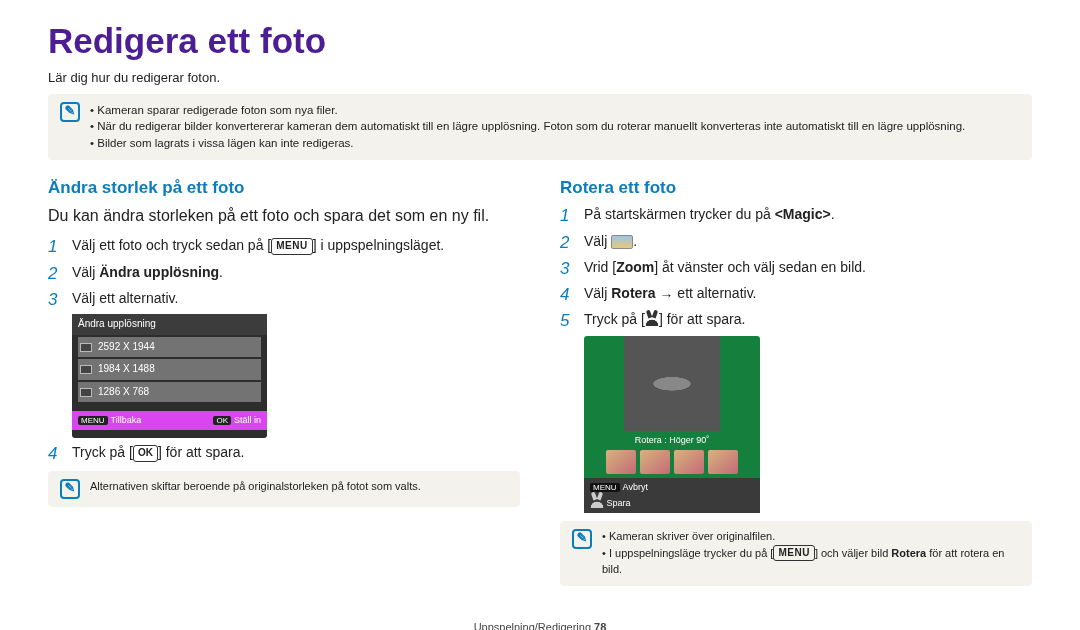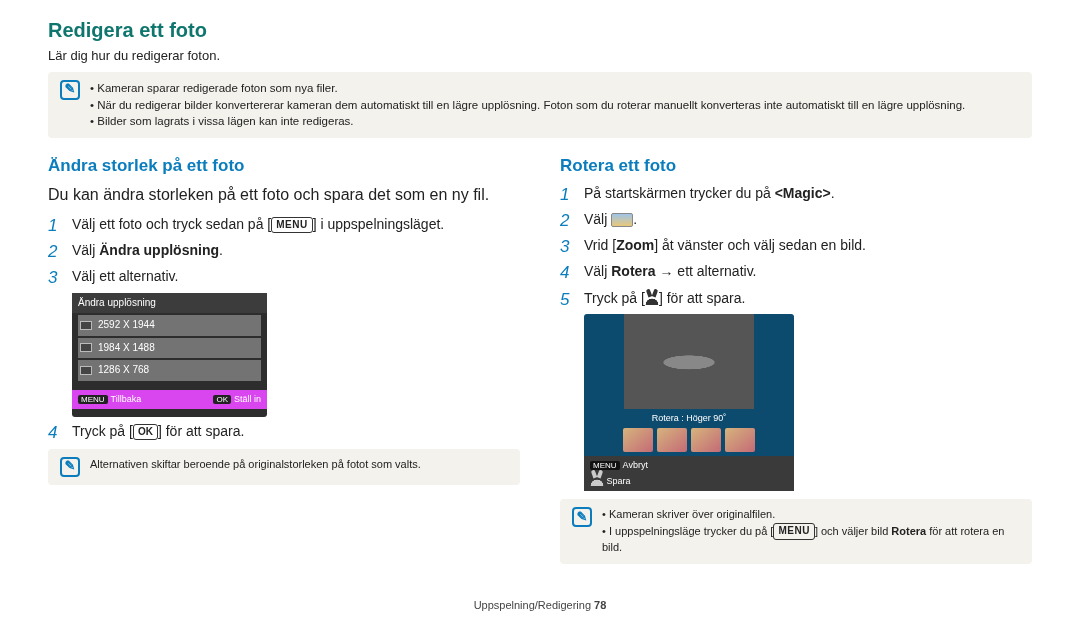--- a/index.html
+++ b/index.html
@@ -7,22 +7,22 @@
     font-family: -apple-system, "Segoe UI", Arial, sans-serif;
     background: #fff;
     width: 1080px;
     height: 630px;
     padding: 16px 48px 16px 48px;
     color: #222;
     font-size: 13px;
     line-height: 1.45;
   }
   h1 {
-    color: #0f766e;
-    font-size: 20px;
+    color: #4c1d95;
+    font-size: 35px;
     font-weight: 600;
     margin-bottom: 2px;
   }
   .intro { font-size: 13px; margin-bottom: 6px; }
   .note-box {
     background: #f4f2ed;
     border-radius: 4px;
     padding: 8px 12px;
     display: flex;
     gap: 10px;
@@ -131,22 +131,22 @@
     display:flex; justify-content:space-between;
     font-size:9px;
   }
   .screen1 .ftr .tag {
     background:#222; padding:0 3px; border-radius:2px; margin-right:3px;
     font-size:8px;
   }
 
   
   .screen2 {
-    width: 210px;
-    background:#0c4a6e;
+    width: 176px;
+    background:#15803d;
     border-radius:3px;
     color:#fff;
     font-size:10px;
     margin: 4px 0 0 24px;
     position:relative;
   }
   .screen2 .main {
     height:95px; background:#555; margin:6px 40px 2px 40px;
     position:relative;
   }

